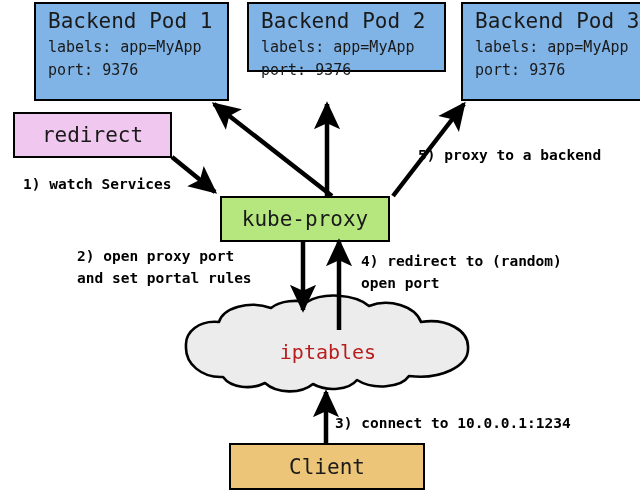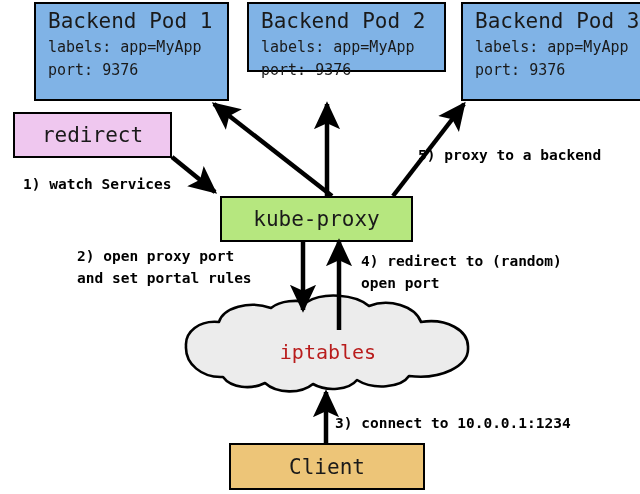--- a/index.html
+++ b/index.html
@@ -118,21 +118,21 @@
   <div class="node pod-box" style="left:452px; top:2px; width:186px; height:99px; background:#80b3e6;">
     <div class="pod-title">Backend Pod 3</div>
     <div class="pod-line">labels: app=MyApp</div>
     <div class="pod-line">port: 9376</div>
   </div>
 
   <div class="node" style="left:4px; top:112px; width:159px; height:46px; background:#efc7ef;">
     <div class="simple-label">redirect</div>
   </div>
 
-  <div class="node" style="left:211px; top:196px; width:193px; height:46px; background:#b6e77f;">
+  <div class="node" style="left:211px; top:196px; width:170px; height:46px; background:#b6e77f;">
     <div class="simple-label">kube-proxy</div>
   </div>
 
   <div class="node" style="left:220px; top:443px; width:196px; height:47px; background:#edc578;">
     <div class="simple-label">Client</div>
   </div>
 
   <div class="cloud-label" style="left:264px; top:340px; width:110px;">iptables</div>
 
   <svg class="overlay" viewBox="0 0 640 494">

